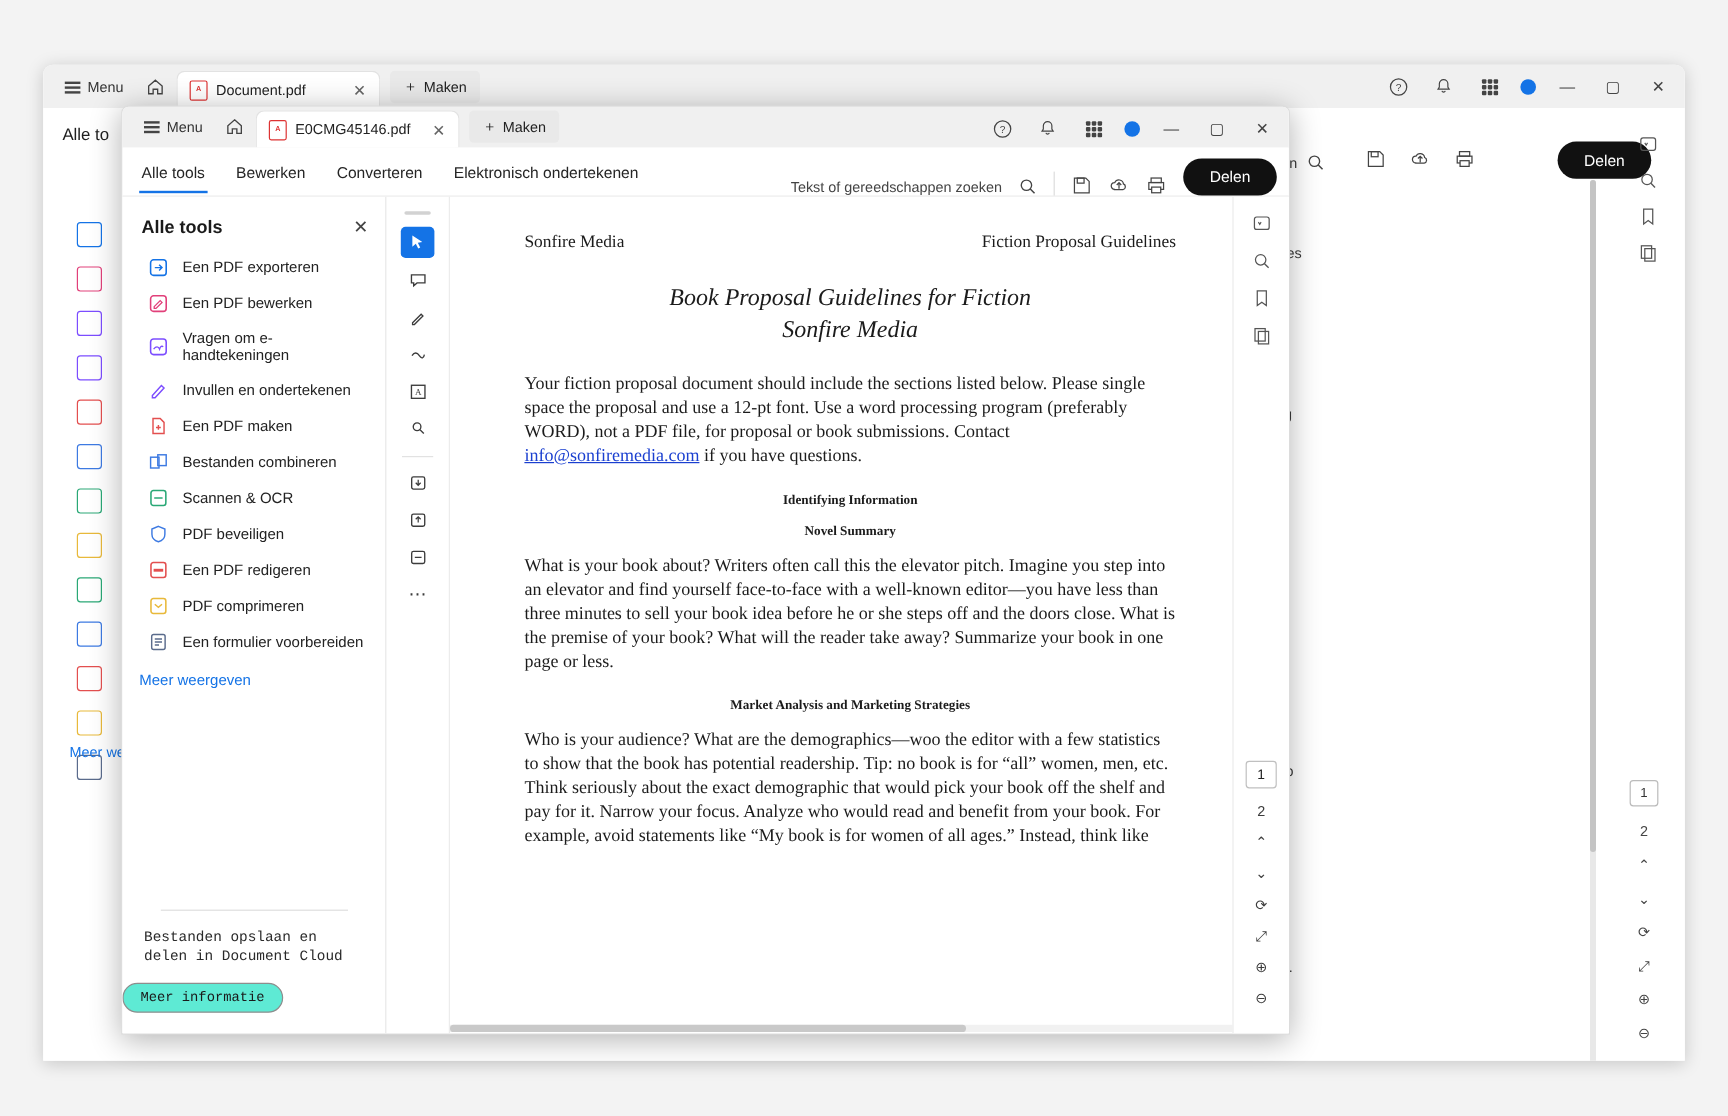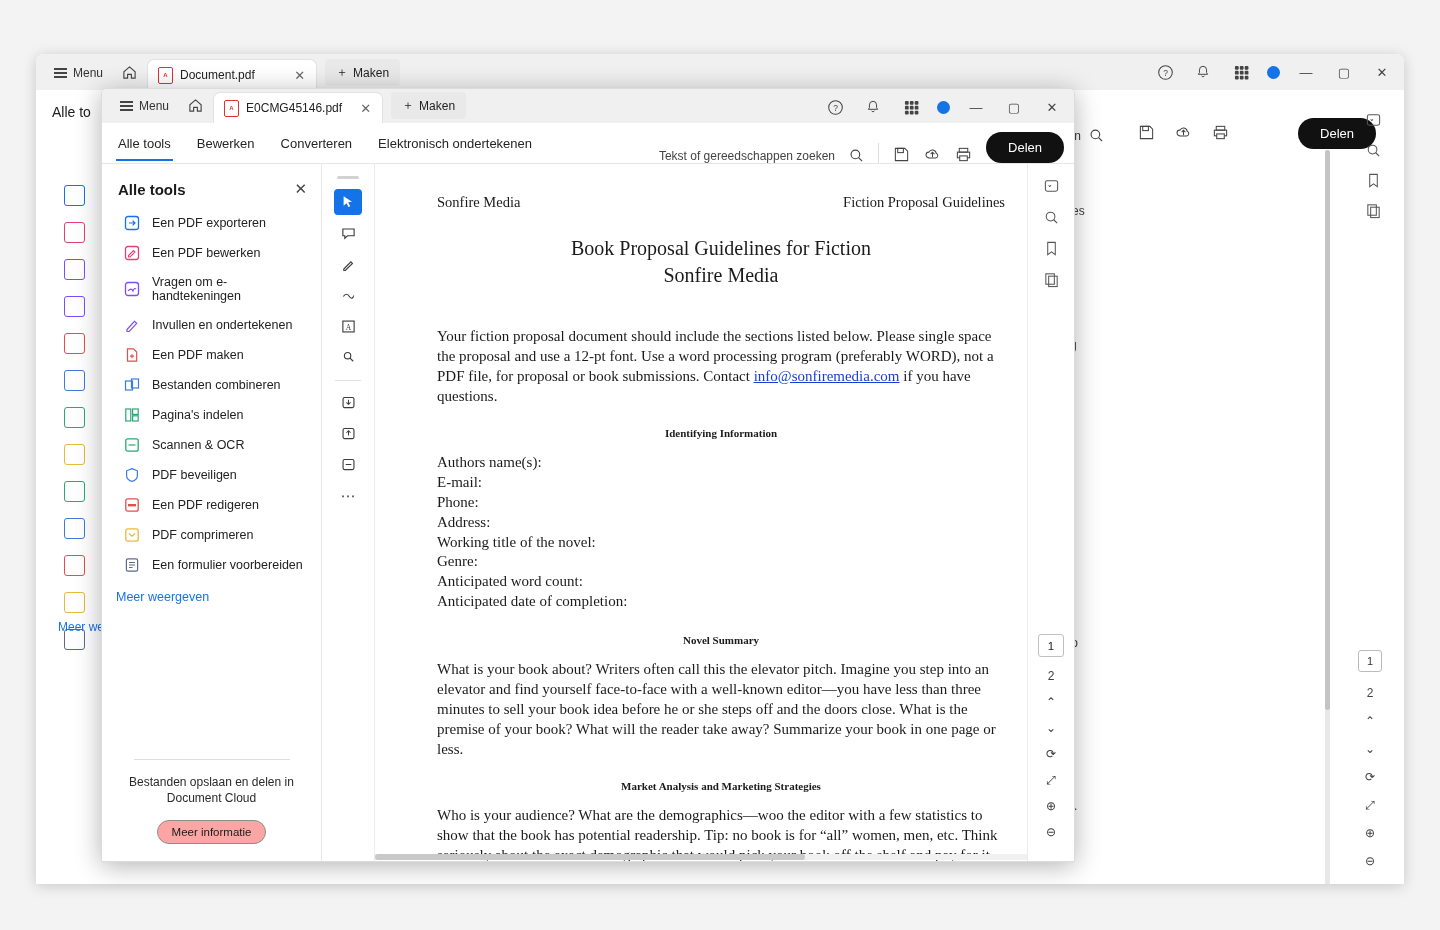--- a/index.html
+++ b/index.html
@@ -326,42 +326,43 @@
   }
   .meer-weergeven {
     color: #1473e6;
     font-size: 12.5px;
     padding: 10px 0 0 14px;
   }
   .cloud-note {
     position: absolute;
     left: 0; right: 0;
     bottom: 18px;
-    text-align: center;
+    text-align: left;
+    font-family: Liberation Mono, monospace;
   }
   .cloud-sep {
     width: 156px;
     height: 1px;
     background: #dedede;
     margin: 0 auto 14px auto;
   }
   .cloud-note p {
     margin: 0 18px 14px 18px;
     font-size: 12px;
     color: #2a2a2a;
     line-height: 1.35;
   }
   .cloud-btn {
     display: inline-block;
     font-size: 11.5px;
     color: #1a1a1a;
     border: 1px solid #8d8d8d;
     border-radius: 14px;
     padding: 5px 14px;
-    background: #fca5a5;
+    background: #5eead4;
   }
 
   
   .tool-rail {
     width: 52px;
     border-right: 1px solid #ececec;
     padding-top: 12px;
     display: flex;
     flex-direction: column;
     align-items: center;
@@ -386,35 +387,36 @@
   
   .doc-area {
     flex: 1;
     background: #fff;
     position: relative;
     overflow: hidden;
   }
   .page {
     position: absolute;
     left: 0; right: 0; top: 0;
-    padding: 30px 69px 0 62px;
+    padding: 30px 94px 0 62px;
     font-family: "Liberation Serif", serif;
     color: #1b1b1b;
   }
   .pg-head {
     display: flex;
     justify-content: space-between;
     font-size: 14.5px;
     margin-bottom: 24px;
   }
   .pg-title {
     text-align: center;
     font-size: 20px;
     line-height: 1.35;
-    margin-bottom: 38px;
+    margin-bottom: 22px;
+    font-style: italic;
   }
   .pg-para {
     font-size: 15px;
     line-height: 1.33;
     margin: 0 0 20px 0;
   }
   .pg-link { color: #1a3fd0; text-decoration: underline; }
   .pg-sub {
     text-align: center;
     font-weight: bold;
@@ -792,30 +794,20 @@
               <svg width="16" height="16" viewBox="0 0 16 16">
                 <rect x="1.5" y="4" width="7" height="9" fill="none" stroke="#3d7ae2" stroke-width="1.2"></rect>
                 <rect x="7.5" y="2" width="7" height="9" fill="none" stroke="#3d7ae2" stroke-width="1.2"></rect>
               </svg>
             </span>
           <span>Bestanden combineren</span>
         </div>
         <div class="tool-item">
           <span class="tool-ico">
               <svg width="16" height="16" viewBox="0 0 16 16">
-                <rect x="1.8" y="2" width="5" height="12" fill="none" stroke="#2aa876" stroke-width="1.2"></rect>
-                <rect x="8.6" y="2" width="5.6" height="5.4" fill="none" stroke="#2aa876" stroke-width="1.2"></rect>
-                <rect x="8.6" y="8.8" width="5.6" height="5.2" fill="none" stroke="#2aa876" stroke-width="1.2"></rect>
-              </svg>
-            </span>
-          <span>Pagina's indelen</span>
-        </div>
-        <div class="tool-item">
-          <span class="tool-ico">
-              <svg width="16" height="16" viewBox="0 0 16 16">
                 <rect x="1.8" y="1.8" width="12.4" height="12.4" rx="2" fill="none" stroke="#2aa876" stroke-width="1.3"></rect>
                 <path d="M4.5 8h7" stroke="#2aa876" stroke-width="1.2"></path>
               </svg>
             </span>
           <span>Scannen &amp; OCR</span>
         </div>
         <div class="tool-item">
           <span class="tool-ico">
               <svg width="16" height="16" viewBox="0 0 16 16">
                 <path d="M8 1.6l5.4 2.2v4.4c0 3.4-2.4 5.4-5.4 6.2-3-0.8-5.4-2.8-5.4-6.2V3.8z" fill="none" stroke="#3d7ae2" stroke-width="1.2"></path>
@@ -924,30 +916,20 @@
             <span>Sonfire Media</span>
             <span>Fiction Proposal Guidelines</span>
           </div>
           <div class="pg-title">
             <div>Book Proposal Guidelines for Fiction</div>
             <div>Sonfire Media</div>
           </div>
           <p class="pg-para"><span>Your fiction proposal document should include the sections listed below. Please single space the proposal and use a 12-pt font. Use a word processing program (preferably WORD), not a PDF file, for proposal or book submissions. Contact </span><span class="pg-link">info@sonfiremedia.com</span><span> if you have questions.</span></p>
 
           <div class="pg-sub">Identifying Information</div>
-          <div class="pg-list">
-            <div>Authors name(s):</div>
-            <div>E-mail:</div>
-            <div>Phone:</div>
-            <div>Address:</div>
-            <div>Working title of the novel:</div>
-            <div>Genre:</div>
-            <div>Anticipated word count:</div>
-            <div>Anticipated date of completion:</div>
-          </div>
 
           <div class="pg-sub">Novel Summary</div>
           <p class="pg-para"> What is your book about? Writers often call this the elevator pitch. Imagine you step into an elevator and find yourself face-to-face with a well-known editor—you have less than three minutes to sell your book idea before he or she steps off and the doors close. What is the premise of your book? What will the reader take away? Summarize your book in one page or less.</p>
 
           <div class="pg-sub">Market Analysis and Marketing Strategies</div>
           <p class="pg-para">Who is your audience? What are the demographics—woo the editor with a few statistics to show that the book has potential readership. Tip: no book is for “all” women, men, etc. Think seriously about the exact demographic that would pick your book off the shelf and pay for it. Narrow your focus. Analyze who would read and benefit from your book. For example, avoid statements like “My book is for women of all ages.” Instead, think like</p>
         </div>
 
         <div class="doc-scroll">
             <i></i>

